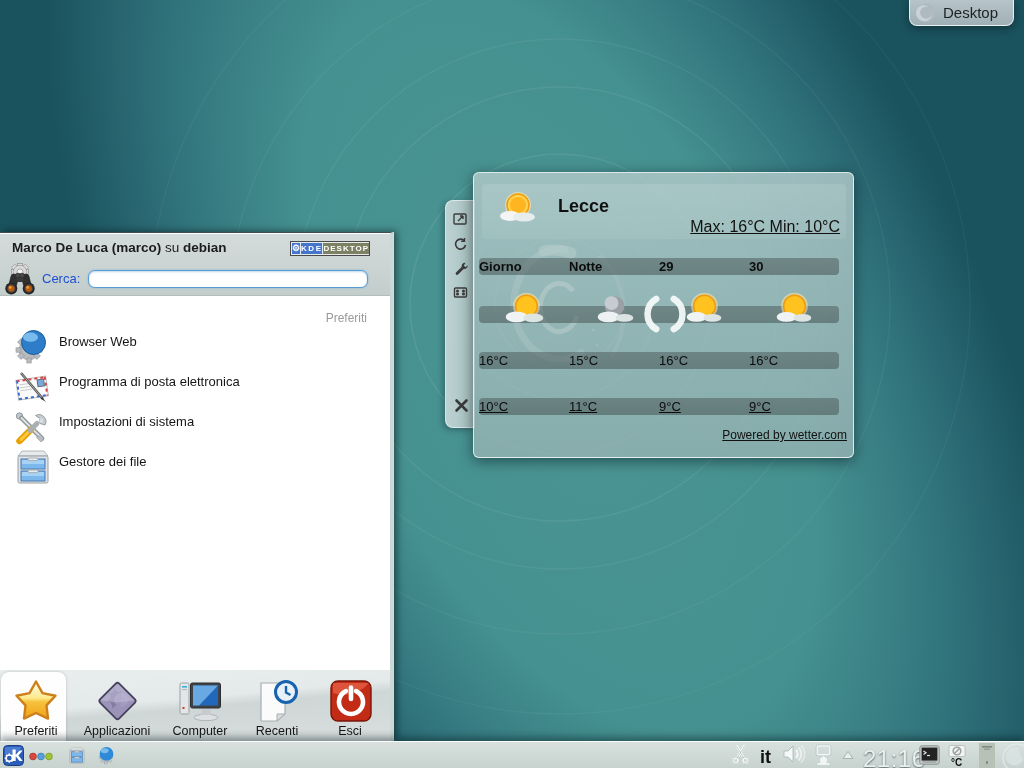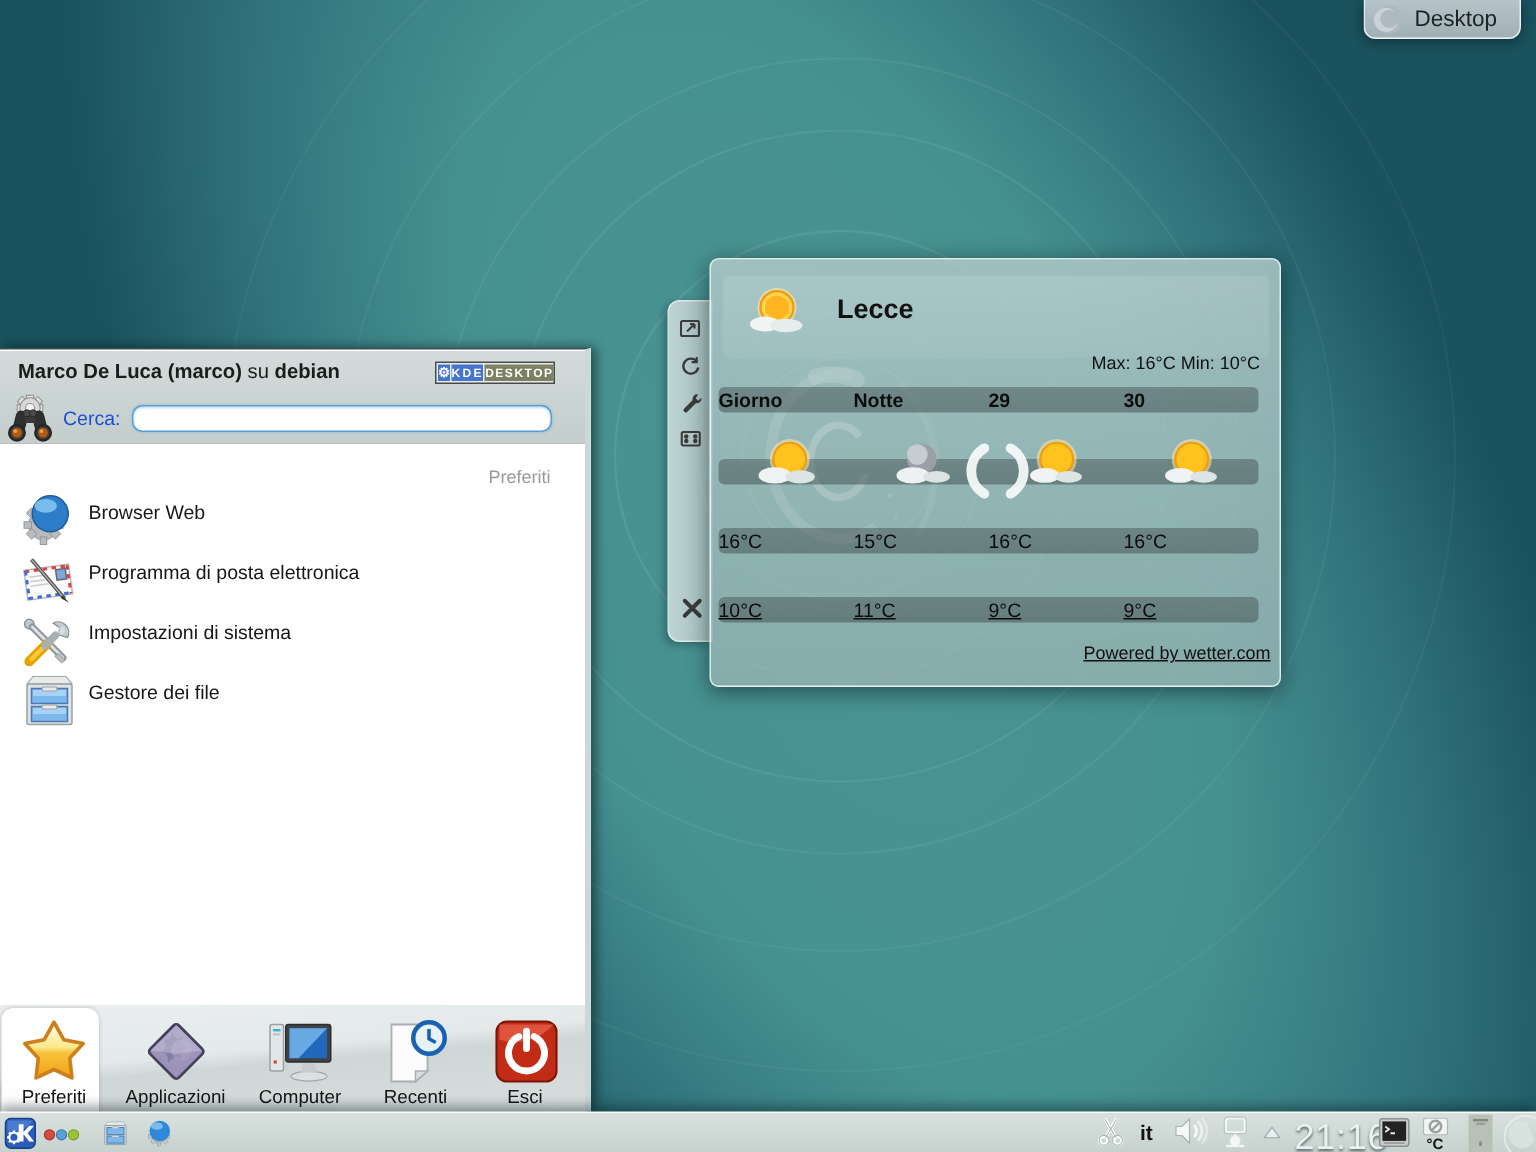--- a/index.html
+++ b/index.html
@@ -29,21 +29,21 @@
 #weather { left:473px; top:172px; width:381px; height:286px;
   background:linear-gradient(rgba(176,200,200,0.84), rgba(150,178,178,0.80));
   border:1px solid rgba(250,255,255,0.75);
   border-radius:6px;
   box-shadow:0 3px 14px rgba(0,10,15,0.5);
   font-size:13px; color:#0c0c0c; }
 #whead { position:absolute; left:8px; top:11px; width:364px; height:55px;
   background:linear-gradient(rgba(230,242,242,0.14), rgba(220,234,234,0.10));
   border-radius:4px; }
 #whead .city { position:absolute; left:76px; top:12px; font-size:18px; font-weight:bold; color:#111; }
-#whead .mm { position:absolute; right:6px; top:51px; font-size:12px; color:#111; }
+#whead .mm { position:absolute; right:6px; top:34px; font-size:16px; color:#111;text-decoration:underline; }
 .wrow { position:absolute; left:5px; width:360px; height:17px;
   background:linear-gradient(rgba(78,90,90,0.52), rgba(58,70,70,0.48));
   border-radius:4px; display:flex; }
 .wrow .c { width:90px; text-align:left; line-height:17px; }
 #wpow { position:absolute; right:6px; top:255px; font-size:12px; color:#111; text-decoration:underline; }
 
 
 #kick { left:0; top:232px; width:393px; height:509px;
   background:#fff;
   border-top:1px solid #3d4d52; border-right:3px solid #ccd8d6;
@@ -73,21 +73,21 @@
 .tlbl { position:absolute; top:54px; width:100px; text-align:center; font-size:12.5px; color:#151515; }
 .ticon { position:absolute; top:9px; }
 
 
 #bar { left:0; top:741px; width:1024px; height:27px;
   border-top:1px solid #fbfdfd;
   background:linear-gradient(#d8e1de, #c7d2cf);
   box-shadow:0 -4px 7px rgba(0,20,25,0.4); }
 #clock { position:absolute; left:863px; top:745px; font-size:24px; color:#e9f0f0;
   text-shadow:0 1px 2px rgba(60,75,75,0.85); letter-spacing:0.5px; }
-#kbit { position:absolute; left:760px; top:747px; font-size:14px; font-weight:bold; color:#101010; }
+#kbit { position:absolute; left:760px; top:747px; font-size:18px; font-weight:bold; color:#101010; }
 #strip { position:absolute; left:979px; top:743px; width:16px; height:25px; background:#b7c1b6; }
 .tray { position:absolute; }
 </style>
 </head>
 <body>
 
 <svg id="wall" width="1024" height="768" viewBox="0 0 1024 768">
   <defs>
     <radialGradient id="bgrad" cx="0" cy="0" r="1" gradientUnits="userSpaceOnUse" gradientTransform="translate(560 360) rotate(64) scale(800 420)">
       <stop offset="0" stop-color="#4b9594"></stop>

